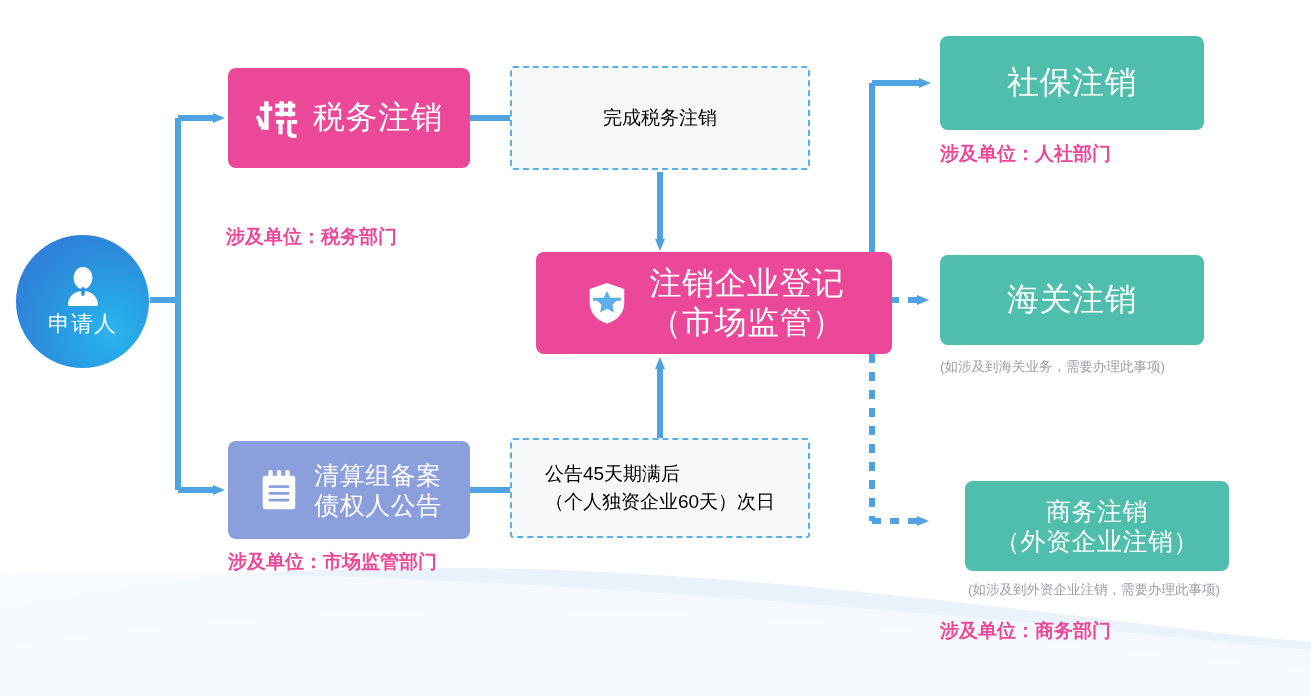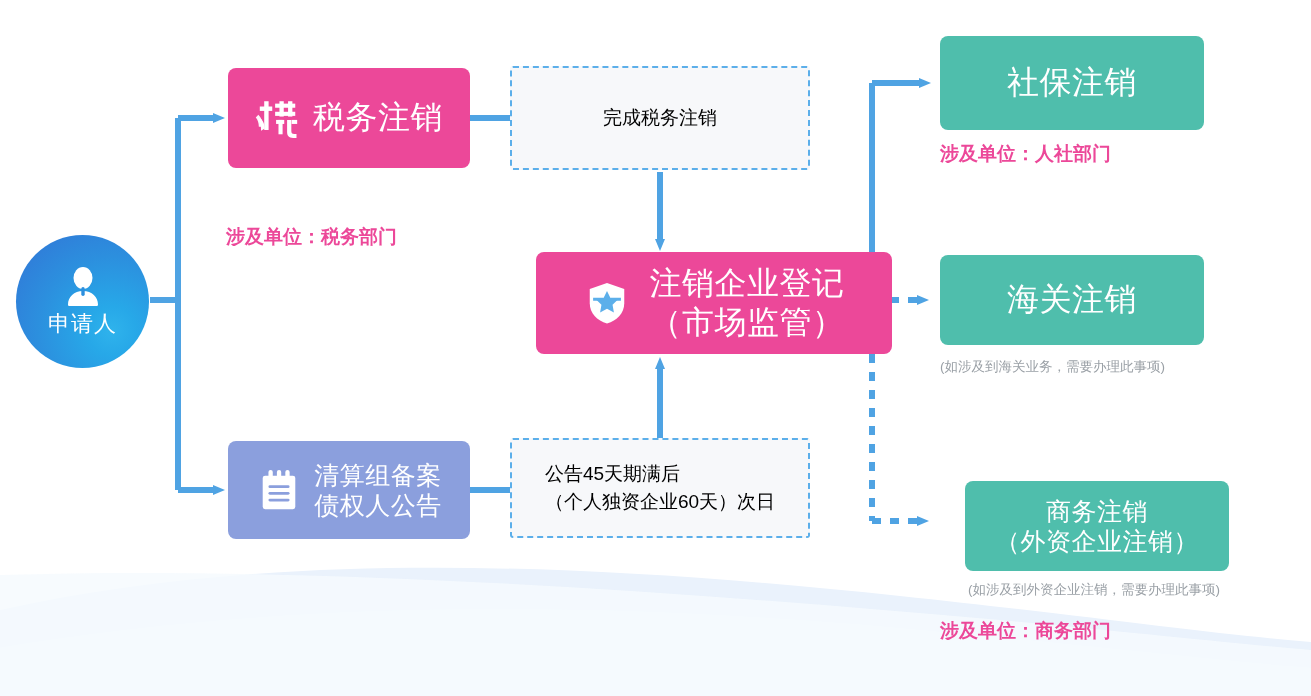--- a/index.html
+++ b/index.html
@@ -210,20 +210,21 @@
       <rect x="30.6" y="3" width="4.5" height="10" rx="2.2" fill="#ffffff"></rect>
       <g fill="#8B9FDD">
         <rect x="13" y="19" width="22" height="3" rx="1.5"></rect>
         <rect x="13" y="26" width="22" height="3" rx="1.5"></rect>
         <rect x="13" y="33" width="22" height="3" rx="1.5"></rect>
       </g>
     </svg>
     <span class="node-label small">清算组备案
 债权人公告</span>
   </div>
+  <div class="caption" style="left:228px; top:549px;">涉及单位：市场监管部门</div>
 
   <div class="dashbox" style="left:510px; top:438px; width:300px; height:100px;">
     <span class="dashbox-text">公告45天期满后
 （个人独资企业60天）次日</span>
   </div>
 
   <div class="node node-green" style="left:940px; top:36px; width:264px; height:94px;">
     <span class="node-label">社保注销</span>
   </div>
   <div class="caption" style="left:940px; top:141px;">涉及单位：人社部门</div>

